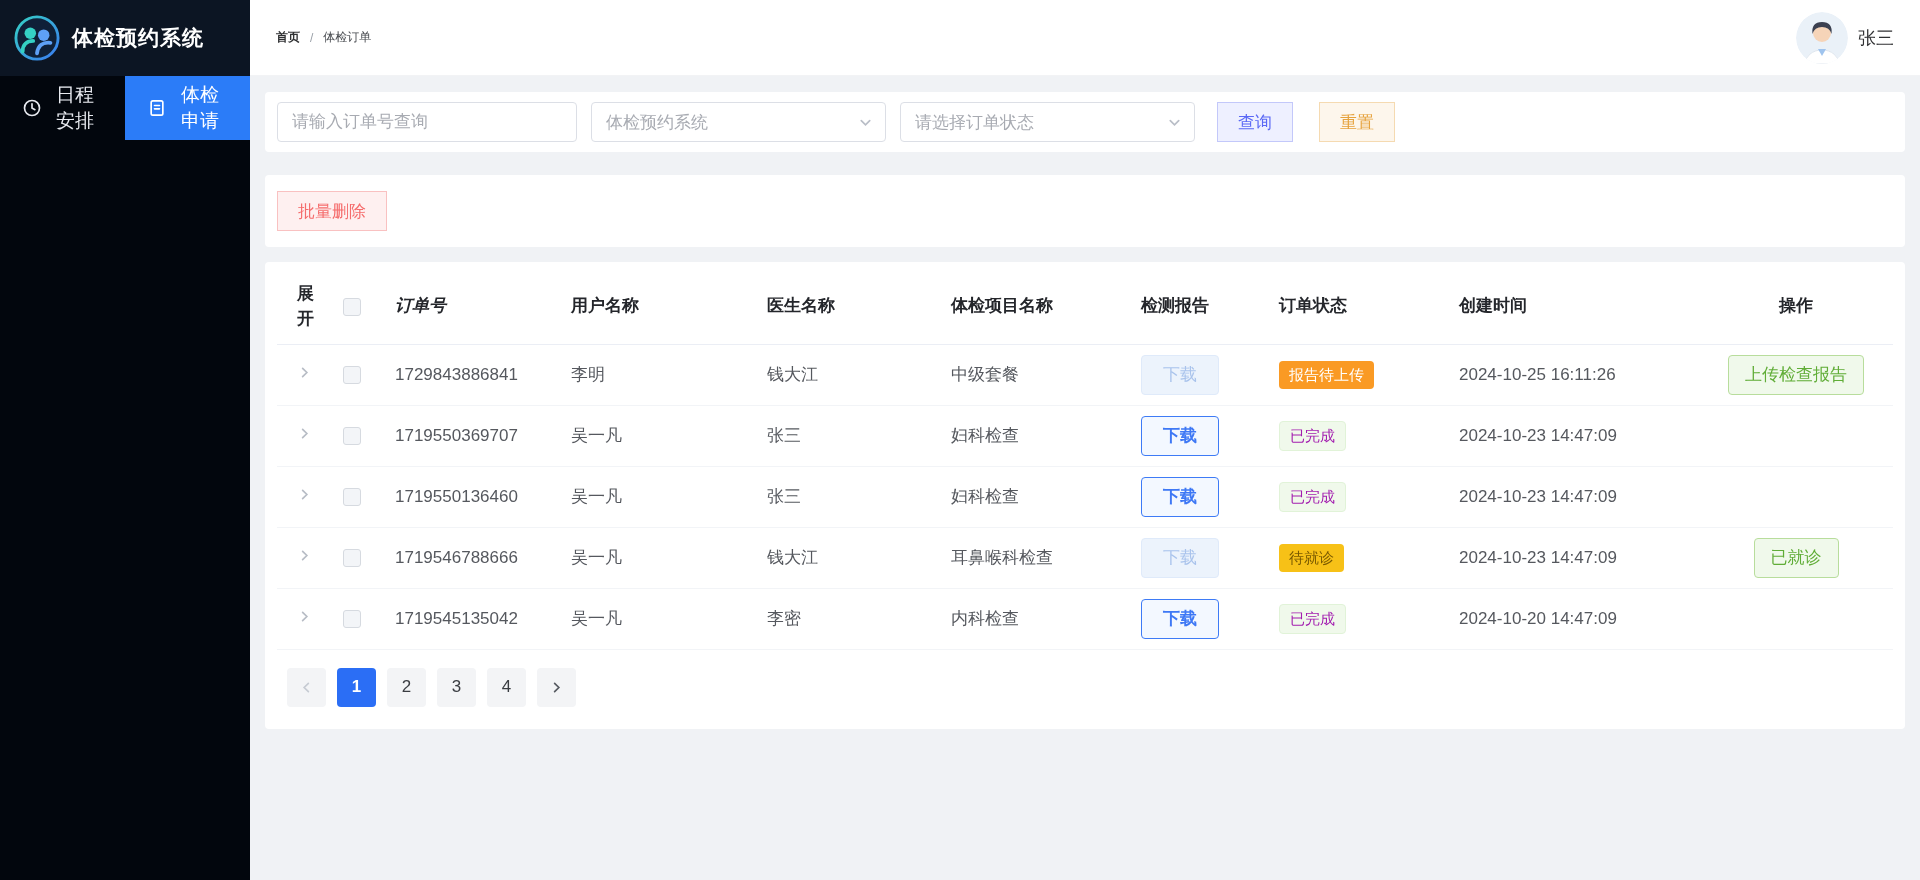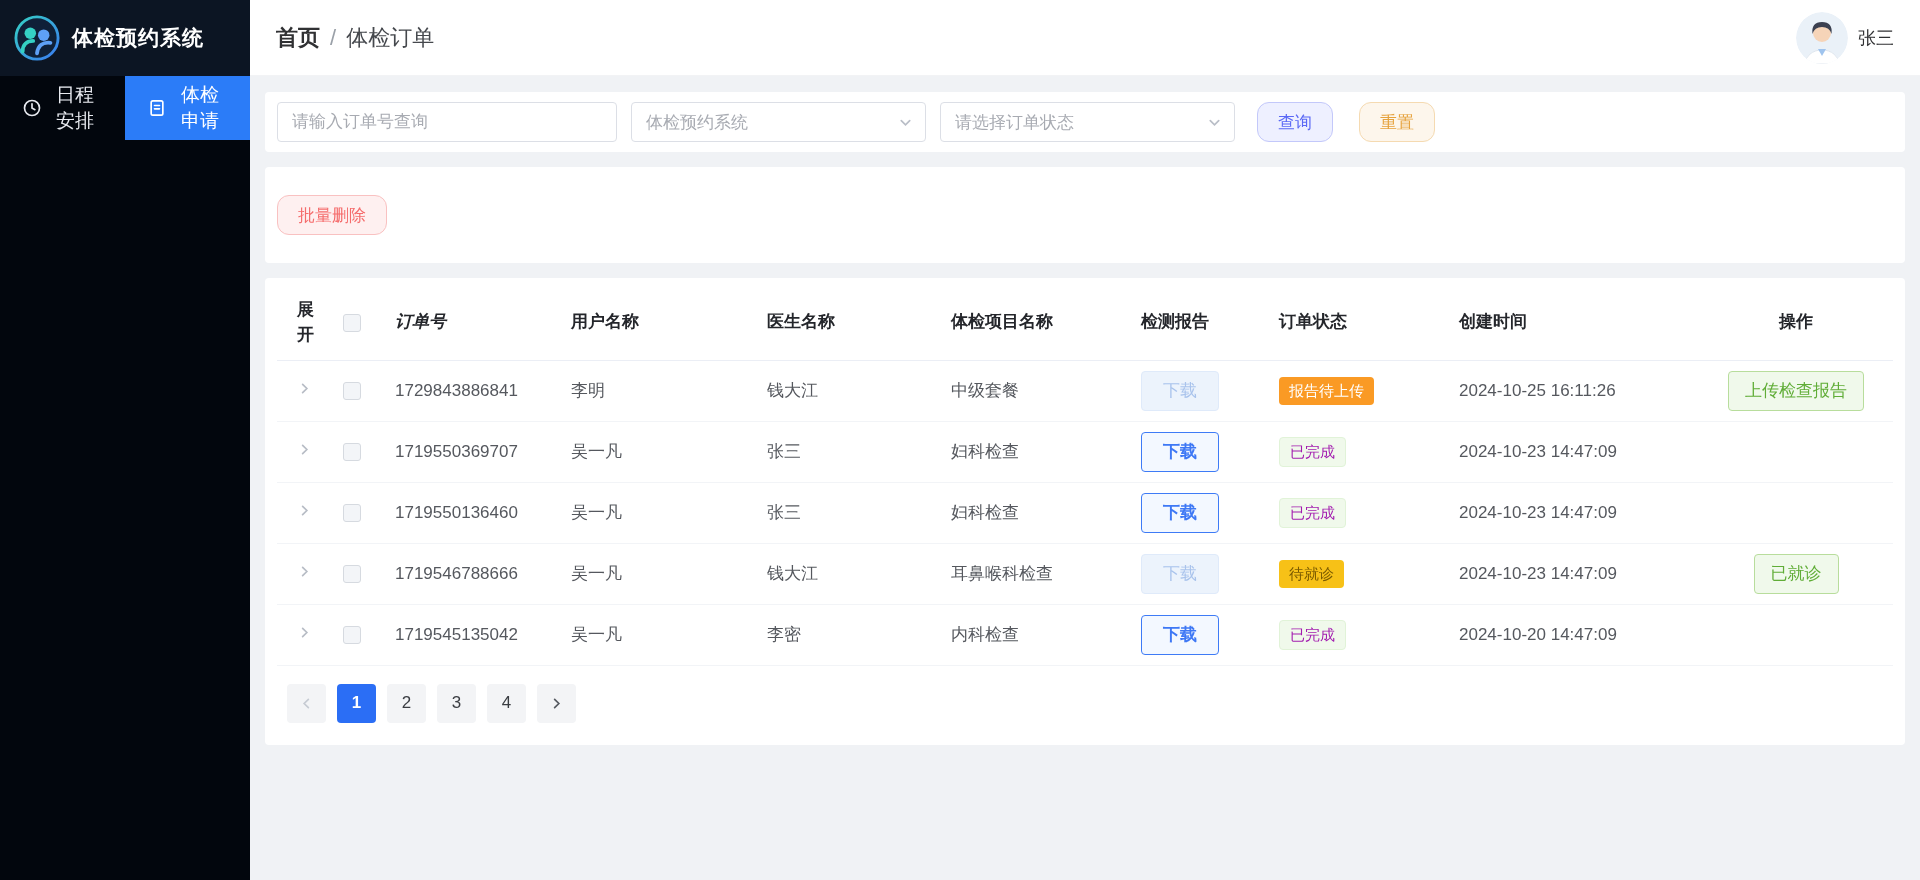--- a/index.html
+++ b/index.html
@@ -18,41 +18,41 @@
   .logo-area { height: 76px; background: #0c1523; display: flex; align-items: center; gap: 12px; padding: 0 14px; flex-shrink: 0; }
   .logo-title { color: #ffffff; font-size: 21px; font-weight: bold; letter-spacing: 1px; white-space: nowrap; }
   .menu { display: flex; }
   .menu-item { height: 64px; display: flex; align-items: center; gap: 14px; padding: 0 22px; color: #e8eaf0; font-size: 19px; cursor: pointer; }
   .menu-item.active { background: #2b7cf8; color: #fff; }
   .icon-wrap { display: inline-flex; align-items: center; }
 
   
   .main { flex: 1; display: flex; flex-direction: column; min-width: 0; }
   .topbar { height: 76px; background: #ffffff; display: flex; align-items: center; justify-content: space-between; padding: 0 26px; border-bottom: 1px solid #f2f3f5; flex-shrink: 0; }
-  .breadcrumb { display: flex; align-items: center; gap: 10px; font-size: 22px; }
+  .breadcrumb { display: flex; align-items: center; gap: 10px; font-size: 12px; }
   .bc-home { font-weight: bold; color: #303133; cursor: pointer; }
   .bc-sep { color: #9aa0a8; }
   .bc-current { color: #45484d; }
   .user-area { display: flex; align-items: center; gap: 10px; cursor: pointer; }
   .avatar { width: 52px; height: 52px; border-radius: 50%; overflow: hidden; display: inline-flex; }
   .username { font-size: 18px; color: #303133; }
 
   .content { flex: 1; padding: 16px 15px; display: flex; flex-direction: column; gap: 15px; overflow: hidden; }
   .card { background: #ffffff; border-radius: 4px; }
 
   
   .filter-card { padding: 10px 12px; display: flex; align-items: center; gap: 14px; }
-  .text-input { width: 340px; height: 40px; border: 1px solid #dcdfe6; border-radius: 4px; padding: 0 14px; font-size: 17px; color: #333; outline: none; background: #fff; }
+  .text-input { width: 300px; height: 40px; border: 1px solid #dcdfe6; border-radius: 4px; padding: 0 14px; font-size: 17px; color: #333; outline: none; background: #fff; }
   .text-input::placeholder { color: #a8abb2; }
   .select { width: 295px; height: 40px; border: 1px solid #dcdfe6; border-radius: 4px; padding: 0 12px 0 14px; font-size: 17px; color: #a8abb2; background: #fff; display: flex; align-items: center; justify-content: space-between; cursor: pointer; }
-  .btn { height: 40px; border-radius: 12px; font-size: 17px; padding: 0 20px; cursor: pointer; border: 1px solid transparent; background: none; }
+  .btn { height: 40px; border-radius: 0; font-size: 17px; padding: 0 20px; cursor: pointer; border: 1px solid transparent; background: none; }
   .btn-query { background: #eef0ff; border-color: #c3c8fa; color: #5a68f5; margin-left: 8px; }
   .btn-reset { background: #fdf6ec; border-color: #f5dab1; color: #e6a23c; margin-left: 12px; }
   .btn-danger { background: #fef0f0; border-color: #f9c1c1; color: #f56c6c; }
-  .action-card { padding: 28px 12px; }
+  .action-card { padding: 16px 12px; margin-top: 8px; }
 
   
   .table-card { padding: 8px 12px 18px; }
   table { width: 100%; border-collapse: collapse; table-layout: fixed; }
   th { font-size: 17px; color: #24262b; font-weight: bold; text-align: left; height: 74px; vertical-align: middle; border-bottom: 1px solid #ebeef5; padding: 0 8px; line-height: 1.45; }
   td { font-size: 17px; color: #55585e; height: 61px; vertical-align: middle; border-bottom: 1px solid #f2f4f7; padding: 0 8px; }
   tbody tr:last-child td { border-bottom: 1px solid #f2f4f7; }
   .col-expand { width: 58px; padding-left: 20px; }
   .col-check { width: 52px; }
   .col-order { width: 176px; font-style: italic; }

